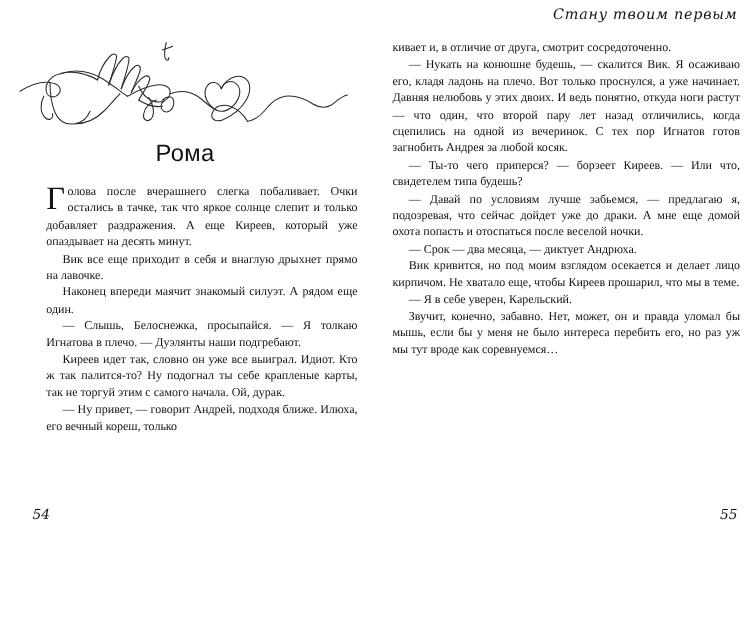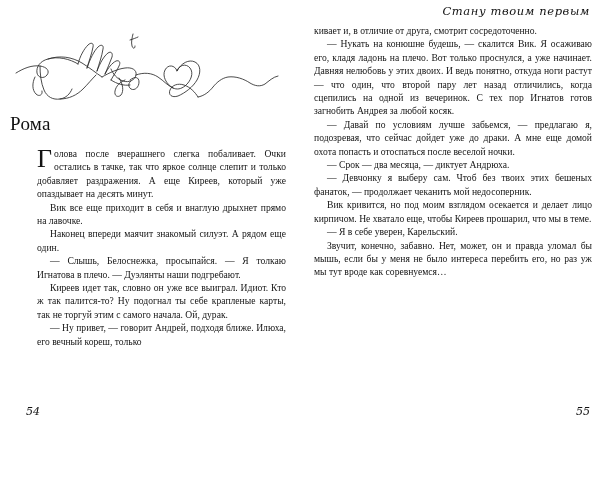--- a/index.html
+++ b/index.html
@@ -52,41 +52,41 @@
   .chapter-opener {
     padding-top: 6px;
   }
   .ornament {
     width: 268px;
     height: 84px;
     margin: 0 auto;
     display: block;
   }
   .chapter-title {
-    text-align: left;
-    font-family: Liberation Serif, serif;
+    text-align: center;
+    font-family: Liberation Sans, sans-serif;
     font-size: 19px;
     font-weight: 400;
     letter-spacing: 0.3px;
     color: #111;
     margin: 2px 0 0 0;
     line-height: 1.1;
   }
 
   
   .body-col {
     font-size: 9.6px;
     line-height: 13.4px;
     text-align: justify;
     text-justify: inter-word;
     hyphens: manual;
     color: #141414;
   }
   .page-left .body-col  { margin-top: 12px; margin-left: 27px; }
-  .page-right .body-col { margin-top: 2px; }
+  .page-right .body-col { margin-top: 10px; }
 
   .body-col p {
     margin: 0;
     text-indent: 13px;
   }
   .body-col p.noindent { text-indent: 0; }
 
   
   .body-col p.dropcap-para {
     text-indent: 0;
@@ -174,23 +174,23 @@
     <div class="folio folio-left">54</div>
   </div>
 
   <div class="page page-right">
 
     <div class="running-head">Стану твоим первым</div>
 
     <div class="body-col">
       <p class="noindent">кивает и, в отличие от друга, смотрит сосредоточенно.</p>
       <p>— Нукать на конюшне будешь, — скалится Вик. Я осаживаю его, кладя ладонь на плечо. Вот только проснулся, а уже начинает. Давняя нелюбовь у этих двоих. И ведь понятно, откуда ноги растут — что один, что второй пару лет назад отличились, когда сцепились на одной из вечеринок. С тех пор Игнатов готов загнобить Андрея за любой косяк.</p>
+      <p>— Ты-то чего приперся? — борзеет Киреев. — Или что, свидетелем типа будешь?</p>
       <p>— Давай по условиям лучше забьемся, — предлагаю я, подозревая, что сейчас дойдет уже до драки. А мне еще домой охота попасть и отоспаться после веселой ночки.</p>
       <p>— Срок — два месяца, — диктует Андрюха.</p>
-      <p>— Девчонку я выберу сам. Чтоб без твоих этих бешеных фанаток, — продолжает чеканить мой недосоперник.</p>
       <p>Вик кривится, но под моим взглядом осекается и делает лицо кирпичом. Не хватало еще, чтобы Киреев прошарил, что мы в теме.</p>
       <p>— Я в себе уверен, Карельский.</p>
       <p>Звучит, конечно, забавно. Нет, может, он и правда уломал бы мышь, если бы у меня не было интереса перебить его, но раз уж мы тут вроде как соревнуемся…</p>
     </div>
 
     <div class="folio folio-right">55</div>
   </div>
 
 </div>
 

